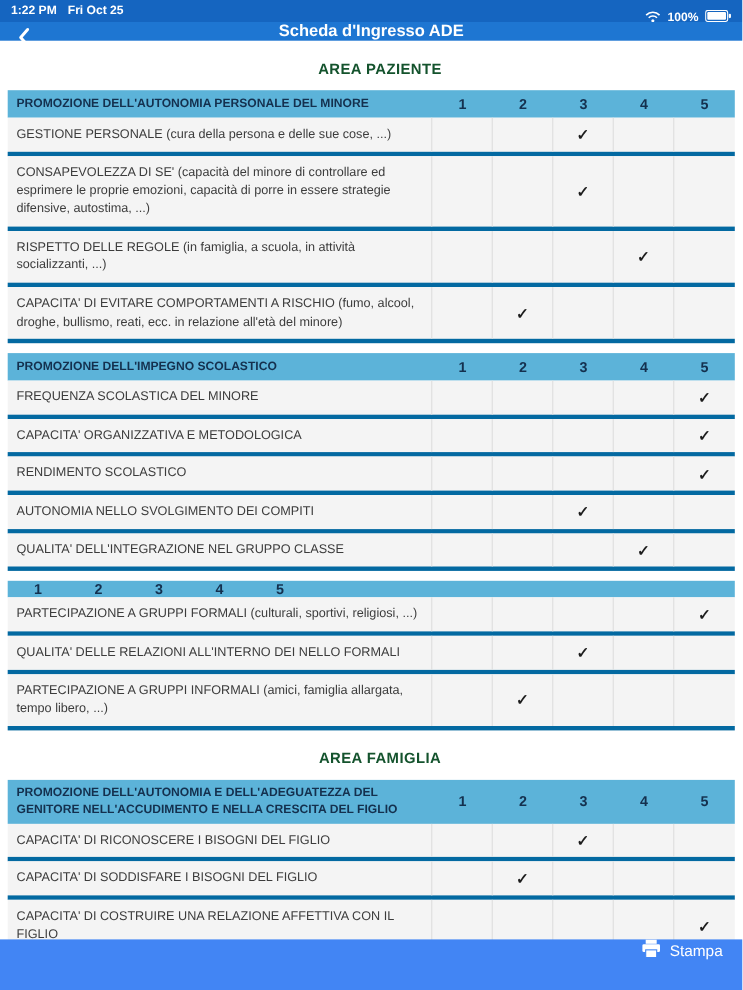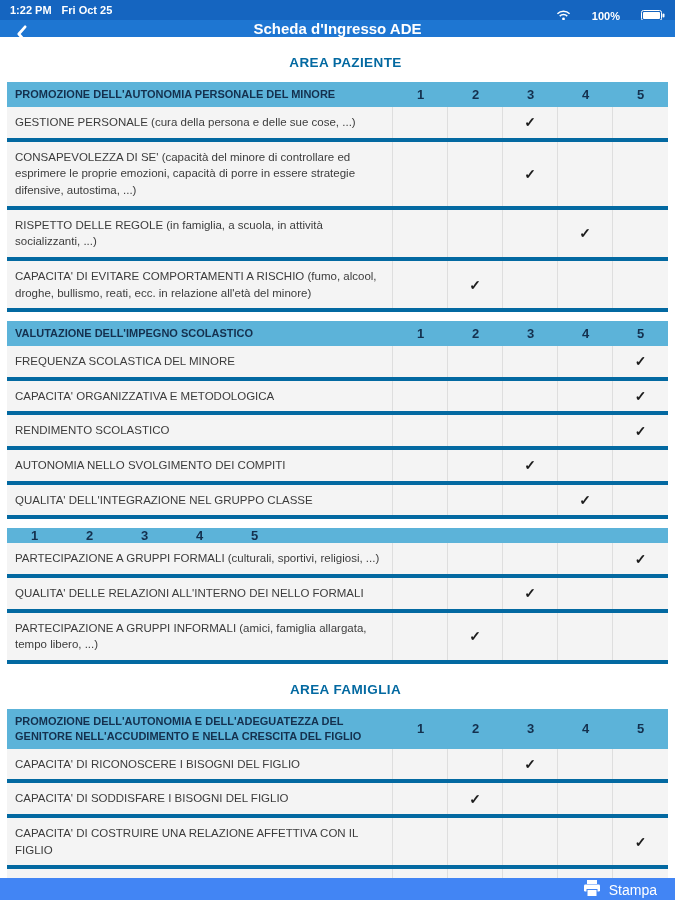--- a/index.html
+++ b/index.html
@@ -23,21 +23,21 @@
     background: var(--status-blue);
     color: #fff;
     display: flex;
     align-items: center;
     justify-content: space-between;
     padding: 0 10px;
     font-size: 11px;
     font-weight: bold;
   }
   .status-left { display: flex; gap: 10px; align-items: center; }
-  .status-right { display: flex; gap: 21px; align-items: center; margin-top: 12px; }
+  .status-right { display: flex; gap: 6px; align-items: center; margin-top: 12px; }
   
   .nav-bar {
     height: 17px;
     background: var(--nav-blue);
     color: #fff;
     display: flex;
     align-items: center;
     position: relative;
   }
   .back-btn {
@@ -55,21 +55,21 @@
     text-align: center;
     font-size: 15px;
     font-weight: bold;
   }
   
   .content { padding-bottom: 50px; }
   .area-title {
     text-align: center;
     font-size: 13.5px;
     font-weight: bold;
-    color: #0369a1;
+    color: #14532d;
     letter-spacing: 0.4px;
     margin: 18px 0 12px 16px;
   }
   .rating-table {
     width: 661px;
     margin: 0 7px 9px 7px;
   }
   .t-head {
     display: flex;
     background: var(--header-blue);
@@ -122,24 +122,24 @@
     font-size: 14px;
     font-weight: bold;
     color: #1c1c1c;
   }
   
   .footer-bar {
     position: absolute;
     bottom: 0;
     left: 0;
     right: 0;
-    height: 22px;
+    height: 46px;
     background: var(--footer-blue);
     display: flex;
-    align-items: flex-end;
+    align-items: flex-start;
     justify-content: flex-end;
     padding-right: 18px;
   }
   .print-btn {
     display: flex;
     align-items: center;
     gap: 8px;
     color: #fff;
     font-size: 14px;
     cursor: pointer;
@@ -230,21 +230,21 @@
         <div class="t-cell">
           <span class="check">✓</span>
         </div>
         <div class="t-cell"></div>
         <div class="t-cell"></div>
         <div class="t-cell"></div>
       </div>
     </div>
     <div class="rating-table">
       <div class="t-head">
-        <div class="t-label">VALUTAZIONE DELL'IMPEGNO SCOLASTICO</div>
+        <div class="t-label">PROMOZIONE DELL'IMPEGNO SCOLASTICO</div>
         <div class="t-col">1</div>
         <div class="t-col">2</div>
         <div class="t-col">3</div>
         <div class="t-col">4</div>
         <div class="t-col">5</div>
       </div>
       <div class="t-row">
         <div class="t-label">FREQUENZA SCOLASTICA DEL MINORE</div>
         <div class="t-cell"></div>
         <div class="t-cell"></div>

